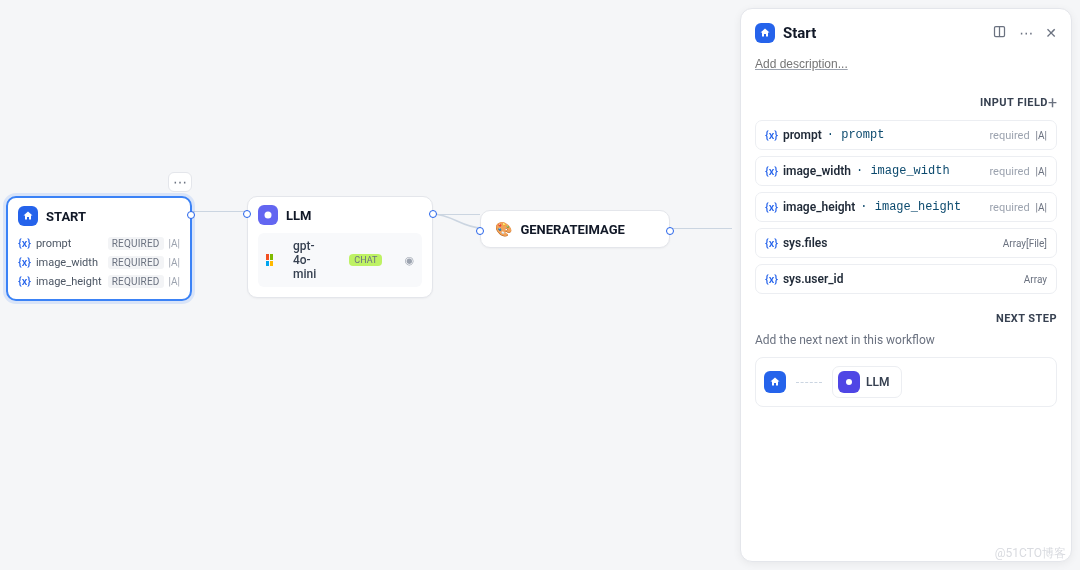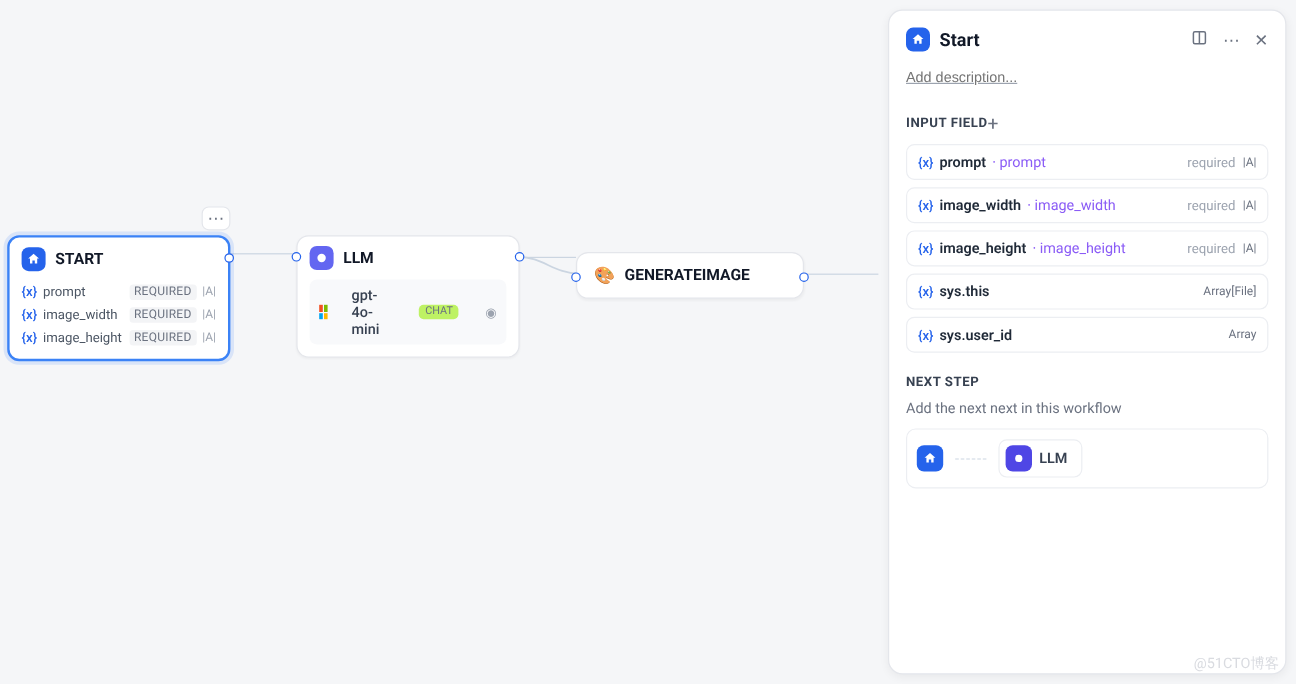--- a/index.html
+++ b/index.html
@@ -145,40 +145,40 @@
     .desc-input {
       width: 100%;
       border: none;
       font-size: 12px;
       color: #9ca3af;
       padding: 3px 0 12px 0;
       outline: none;
       text-decoration: underline;
     }
     .section-head {
-      display: flex; align-items: center; justify-content: flex-start;
+      display: flex; align-items: center; justify-content: flex-end;
       margin-top: 10px; margin-bottom: 8px;
     }
     .section-title {
       font-size: 11px; font-weight: 700; letter-spacing: 0.04em;
       color: #374151;
     }
     .plus-btn { color: #6b7280; font-size: 16px; cursor: pointer; }
     .input-field-row {
       display: flex; align-items: center; justify-content: space-between;
       border: 1px solid #eceef2;
       border-radius: 7px;
       padding: 7px 9px;
       margin-bottom: 6px;
       font-size: 12px;
       cursor: pointer;
     }
     .ifr-left { display: flex; align-items: center; gap: 5px; min-width: 0; }
     .ifr-name { color: #1f2937; font-weight: 600; }
-    .ifr-alias { color: #8b5cf6; }
+    .ifr-alias { color: #0c4a6e; font-family: Liberation Mono, monospace; }
     .ifr-right { display: flex; align-items: center; gap: 6px; color: #9ca3af; font-size: 11px; }
     .req-text { color: #9ca3af; }
     .type-chip { color: #6b7280; font-size: 10px; }
     .next-hint { font-size: 12px; color: #6b7280; margin-bottom: 10px; }
     .next-row {
       border: 1px solid #eceef2;
       border-radius: 8px;
       padding: 8px;
       display: flex; align-items: center; gap: 10px;
     }
@@ -357,21 +357,21 @@
         <span class="ifr-alias">· <span>image_height</span></span>
       </span>
     <span class="ifr-right">
         <span class="req-text">required</span>
         <span class="type-chip">|A|</span>
       </span>
   </div>
   <div class="input-field-row">
     <span class="ifr-left">
         <span class="var-bracket">{x}</span>
-        <span class="ifr-name">sys.this</span>
+        <span class="ifr-name">sys.files</span>
       </span>
     <span class="ifr-right">
         <span class="type-chip">Array[File]</span>
       </span>
   </div>
   <div class="input-field-row">
     <span class="ifr-left">
         <span class="var-bracket">{x}</span>
         <span class="ifr-name">sys.user_id</span>
       </span>

